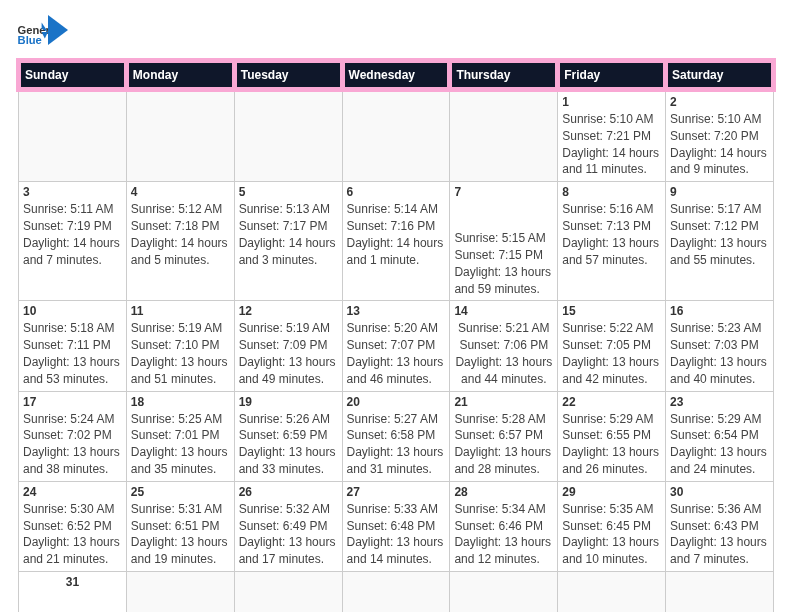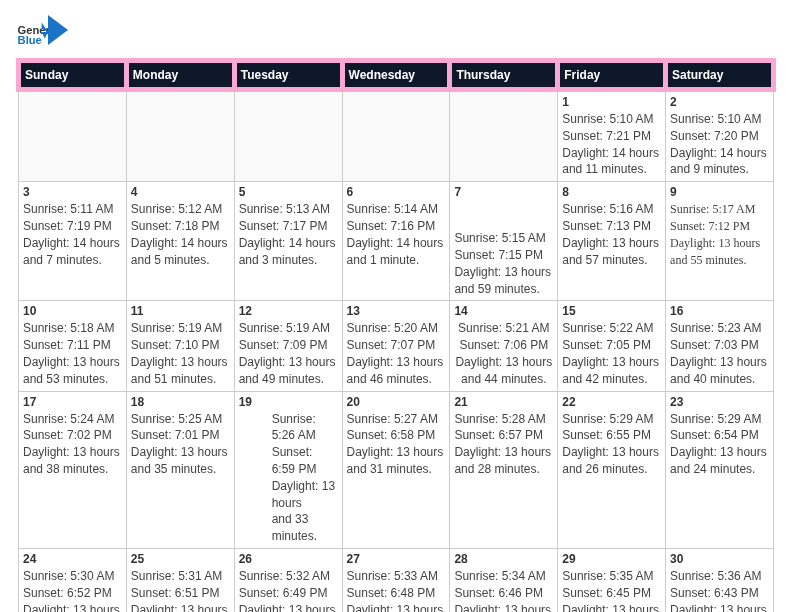--- a/index.html
+++ b/index.html
@@ -185,21 +185,21 @@
           </td>
           <td>
             <span class="day-number">8</span>
             <div class="day-info" style="white-space: pre-line;">Sunrise: 5:16 AM
 Sunset: 7:13 PM
 Daylight: 13 hours
 and 57 minutes.</div>
           </td>
           <td>
             <span class="day-number">9</span>
-            <div class="day-info" style="white-space: pre-line; font-family: Liberation Serif, serif;">Sunrise: 5:17 AM
+            <div class="day-info" style="white-space: pre-line;">Sunrise: 5:17 AM
 Sunset: 7:12 PM
 Daylight: 13 hours
 and 55 minutes.</div>
           </td>
         </tr>
         <tr>
           <td>
             <span class="day-number">10</span>
             <div class="day-info" style="white-space: pre-line;">Sunrise: 5:18 AM
 Sunset: 7:11 PM
@@ -259,21 +259,21 @@
           </td>
           <td>
             <span class="day-number">18</span>
             <div class="day-info" style="white-space: pre-line;">Sunrise: 5:25 AM
 Sunset: 7:01 PM
 Daylight: 13 hours
 and 35 minutes.</div>
           </td>
           <td>
             <span class="day-number">19</span>
-            <div class="day-info" style="white-space: pre-line; margin-left: 33px;">Sunrise: 5:26 AM
+            <div class="day-info" style="white-space: pre-line;">Sunrise: 5:26 AM
 Sunset: 6:59 PM
 Daylight: 13 hours
 and 33 minutes.</div>
           </td>
           <td>
             <span class="day-number">20</span>
             <div class="day-info" style="white-space: pre-line;">Sunrise: 5:27 AM
 Sunset: 6:58 PM
 Daylight: 13 hours
 and 31 minutes.</div>

